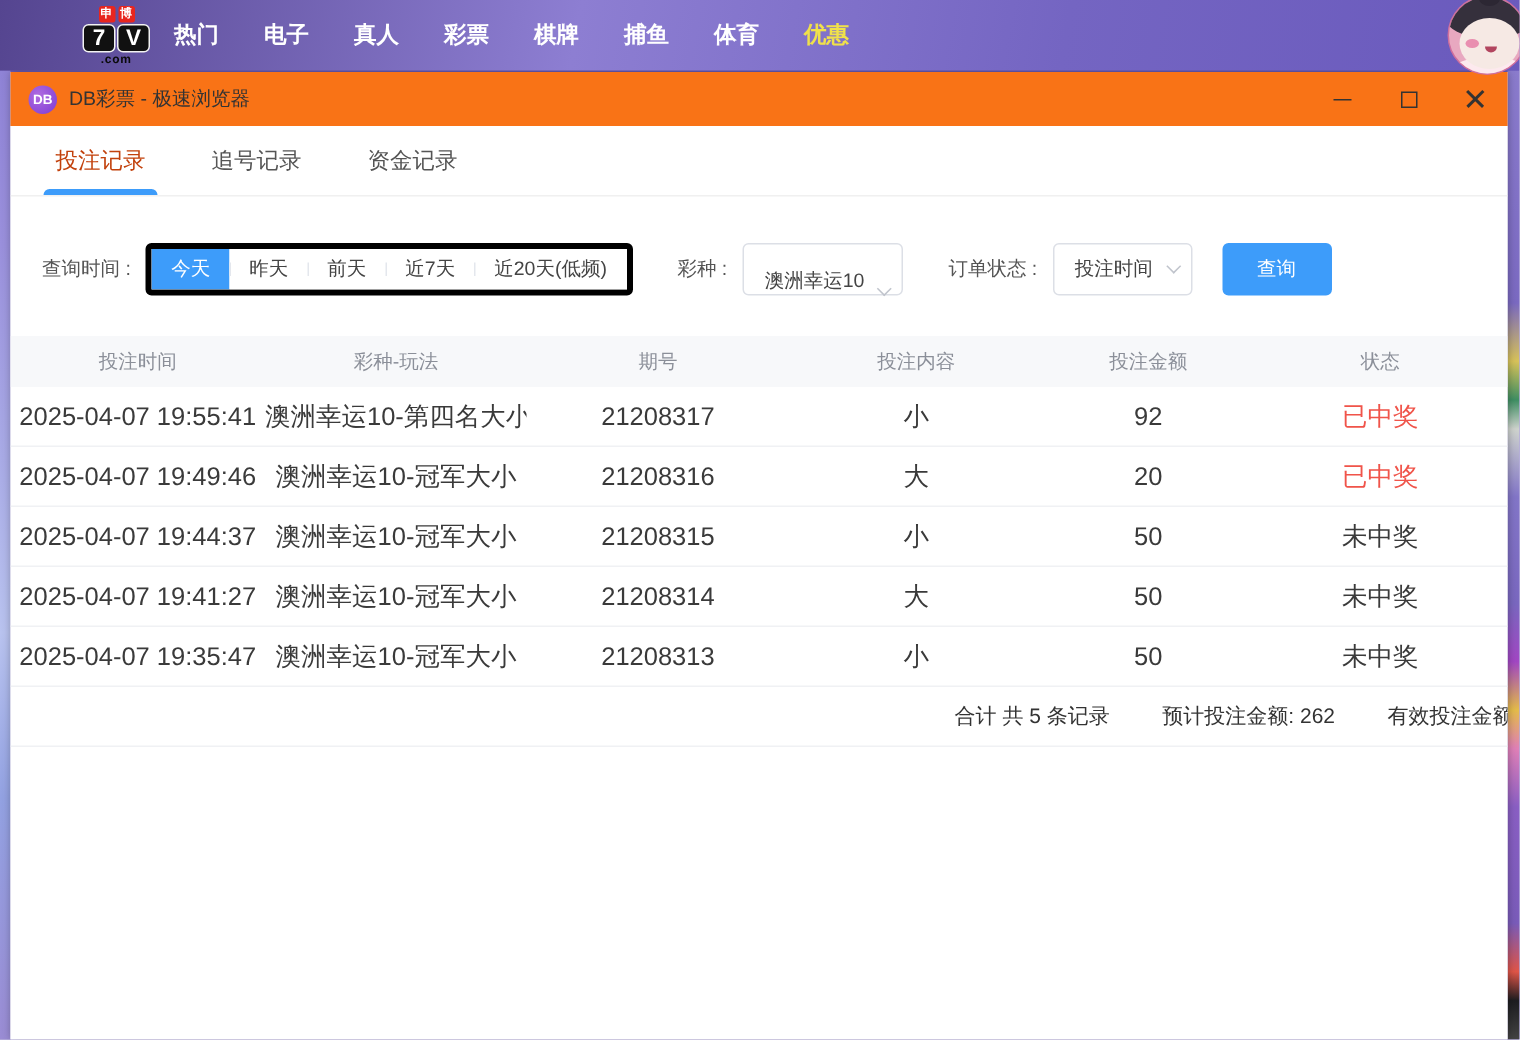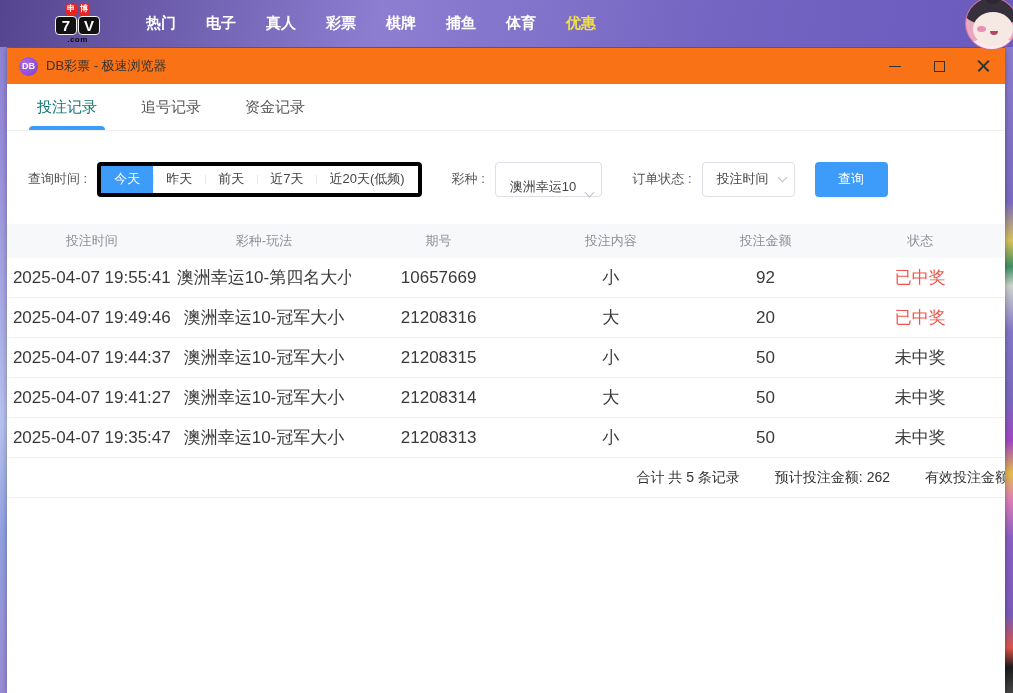--- a/index.html
+++ b/index.html
@@ -14,21 +14,21 @@
   }
   .logo{ margin-left:55px; display:flex; flex-direction:column; align-items:center; line-height:1; cursor:pointer; }
   .logo-row1{ display:flex; gap:2px; margin-bottom:1px; }
   .logo-sq{ width:11px; height:11px; background:#e8261f; color:#fff; font-size:8px; font-weight:bold;
     display:flex; align-items:center; justify-content:center; border-radius:2px; }
   .logo-row2{ display:flex; gap:1px; }
   .logo-big{ width:22px; height:19px; background:#111; color:#fff; font-size:15px; font-weight:bold;
     display:flex; align-items:center; justify-content:center; border-radius:4px; border:1px solid #f2f2f2; }
   .logo-com{ font-size:8px; font-weight:bold; color:#0a0a0a; margin-top:1px; letter-spacing:.5px; }
   .nav-items{ display:flex; margin-left:16px; }
-  .nav-item{ width:60px; text-align:right; color:#fff; font-size:15px; font-weight:bold; cursor:pointer; }
+  .nav-item{ width:60px; text-align:left; color:#fff; font-size:15px; font-weight:bold; cursor:pointer; }
   .nav-item.active{ color:#f0e14a; }
   .avatar{
     position:absolute; right:-5px; top:-3px; width:53px; height:53px; border-radius:50%;
     overflow:hidden; background:#e8a8c0; border:1px solid #cf6f9d; cursor:pointer;
   }
   .avatar .hair{ position:absolute; left:-4px; top:-6px; width:62px; height:34px; border-radius:50%; background:#35303c; }
   .avatar .bun{ position:absolute; left:20px; top:-4px; width:14px; height:10px; border-radius:50%; background:#2c2733; }
   .avatar .face{ position:absolute; left:7px; top:14px; width:40px; height:34px; border-radius:50%; background:#f6e9e4; }
   .avatar .blush{ position:absolute; left:11px; top:28px; width:9px; height:6px; border-radius:50%; background:#e98fb0; }
   .avatar .mouth{ position:absolute; left:24px; top:33px; width:8px; height:4px; border-radius:0 0 8px 8px; background:#b2455f; }
@@ -68,21 +68,21 @@
   .lock::before{ content:""; position:absolute; left:1.5px; top:-5px; width:7px; height:7px;
     border:1.6px solid #6b6b6b; border-bottom:none; border-radius:4px 4px 0 0; }
   .url-text{ font-size:14px; color:#3c3c43; white-space:nowrap; overflow:hidden; }
 
   .content{ flex:1; background:#fff; overflow:hidden; }
 
   
   .tabbar{ display:flex; padding-left:30px; border-bottom:1px solid #f0f0f0; height:47px; align-items:center; }
   .tab{ font-size:15px; color:#555; margin-right:44px; cursor:pointer; position:relative; height:100%;
     display:flex; align-items:center; }
-  .tab.active{ color:#0f766e; }
+  .tab.active{ color:#c2410c; }
   .tab.active::after{ content:""; position:absolute; left:-8px; right:-8px; bottom:0; height:4px;
     background:#3d9cfa; border-radius:4px 4px 0 0; }
 
   
   .filters{ display:flex; align-items:center; margin:30px 0 0 21px; height:36px; font-size:13px; color:#555; }
   .fl-label{ margin-right:10px; }
   .time-group{ display:flex; border:4px solid #000000; border-radius:4px; overflow:hidden; height:35px; }
   .time-opt{ padding:0 13px; display:flex; align-items:center; color:#444; cursor:pointer; background:#fff; position:relative; }
   .time-opt + .time-opt::before{ content:""; position:absolute; left:0; top:9px; bottom:9px; width:1px; background:#e4e7ed; }
   .time-opt.active{ background:#3d9cfa; color:#fff; }
@@ -200,21 +200,21 @@
         <span class="t-cell c1">彩种-玩法</span>
         <span class="t-cell c2">期号</span>
         <span class="t-cell c3">投注内容</span>
         <span class="t-cell c4">投注金额</span>
         <span class="t-cell c5">状态</span>
       </div>
 
       <div class="t-row t-body-row">
         <span class="t-cell c0">2025-04-07 19:55:41</span>
         <span class="t-cell c1">澳洲幸运10-第四名大小</span>
-        <span class="t-cell c2">10657669</span>
+        <span class="t-cell c2">21208317</span>
         <span class="t-cell c3">小</span>
         <span class="t-cell c4">92</span>
         <span class="t-cell c5 status-win">已中奖</span>
       </div>
       <div class="t-row t-body-row">
         <span class="t-cell c0">2025-04-07 19:49:46</span>
         <span class="t-cell c1">澳洲幸运10-冠军大小</span>
         <span class="t-cell c2">21208316</span>
         <span class="t-cell c3">大</span>
         <span class="t-cell c4">20</span>

